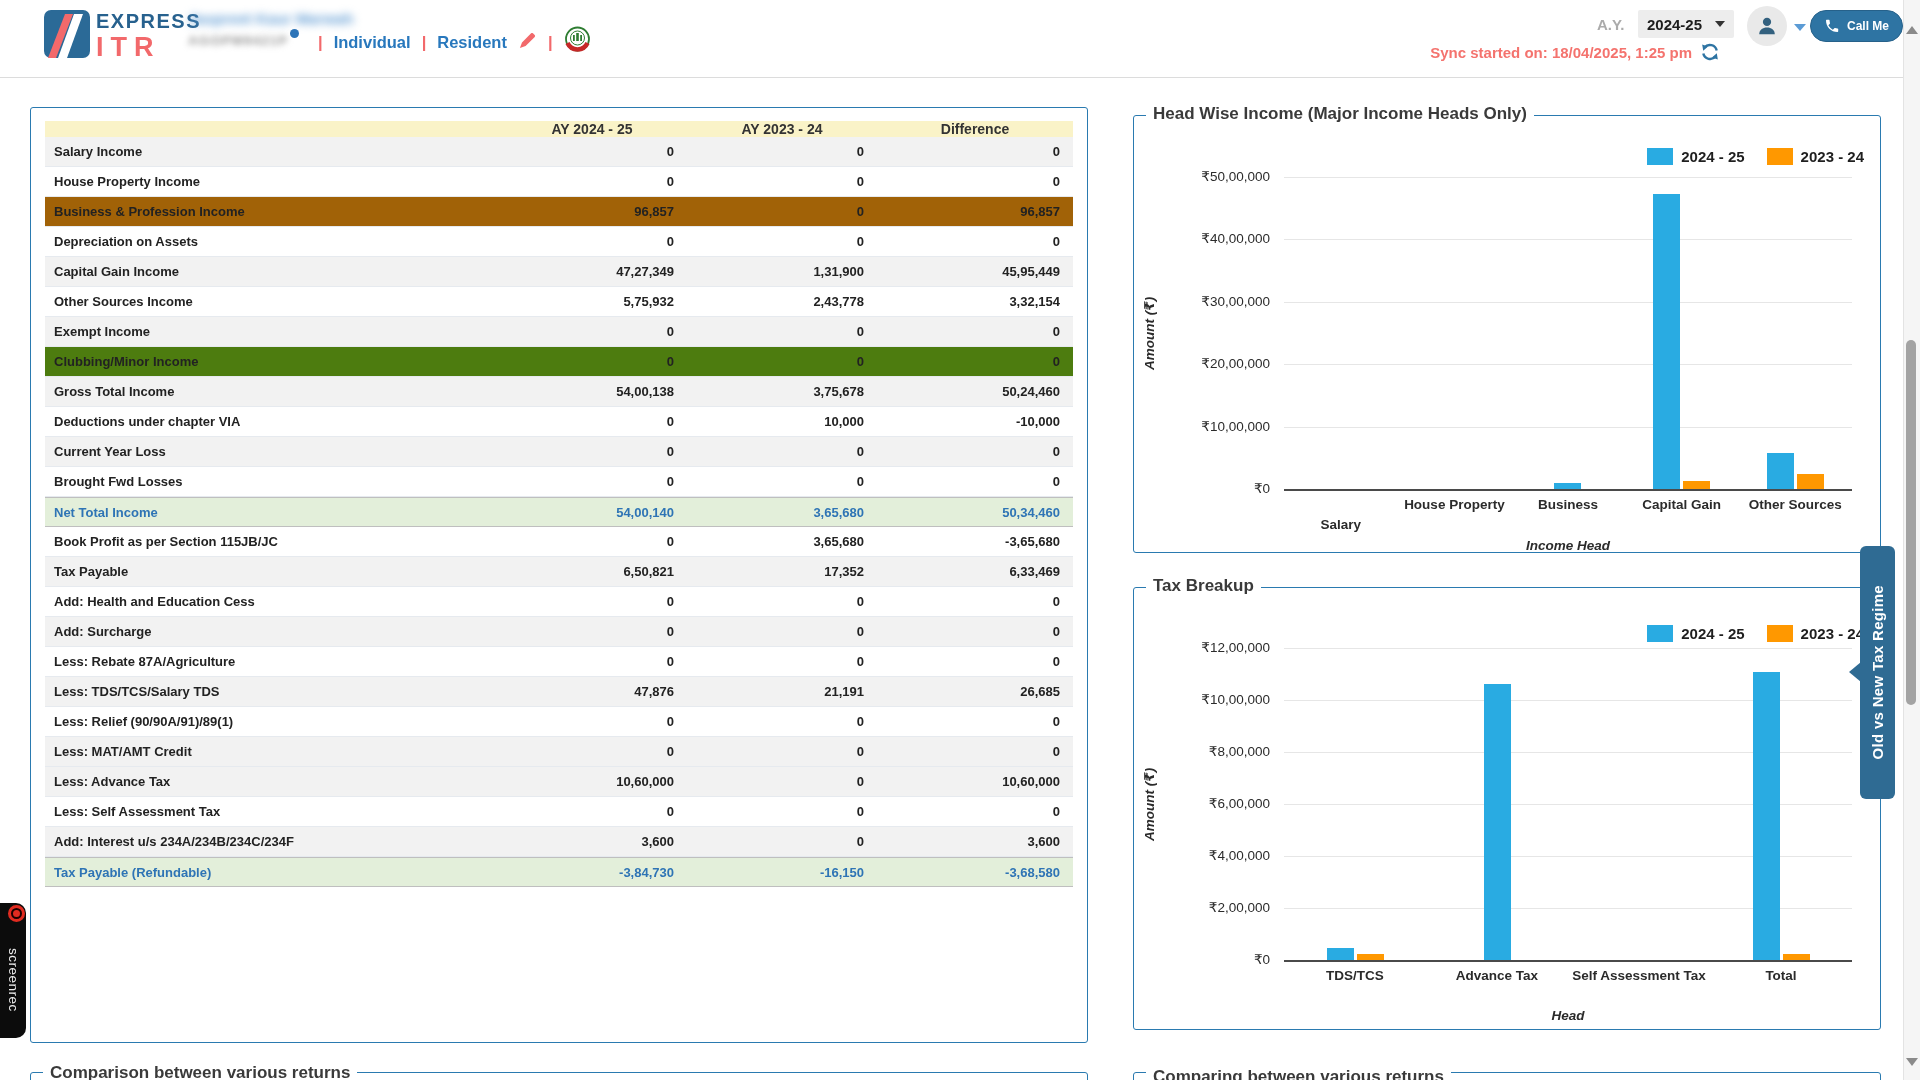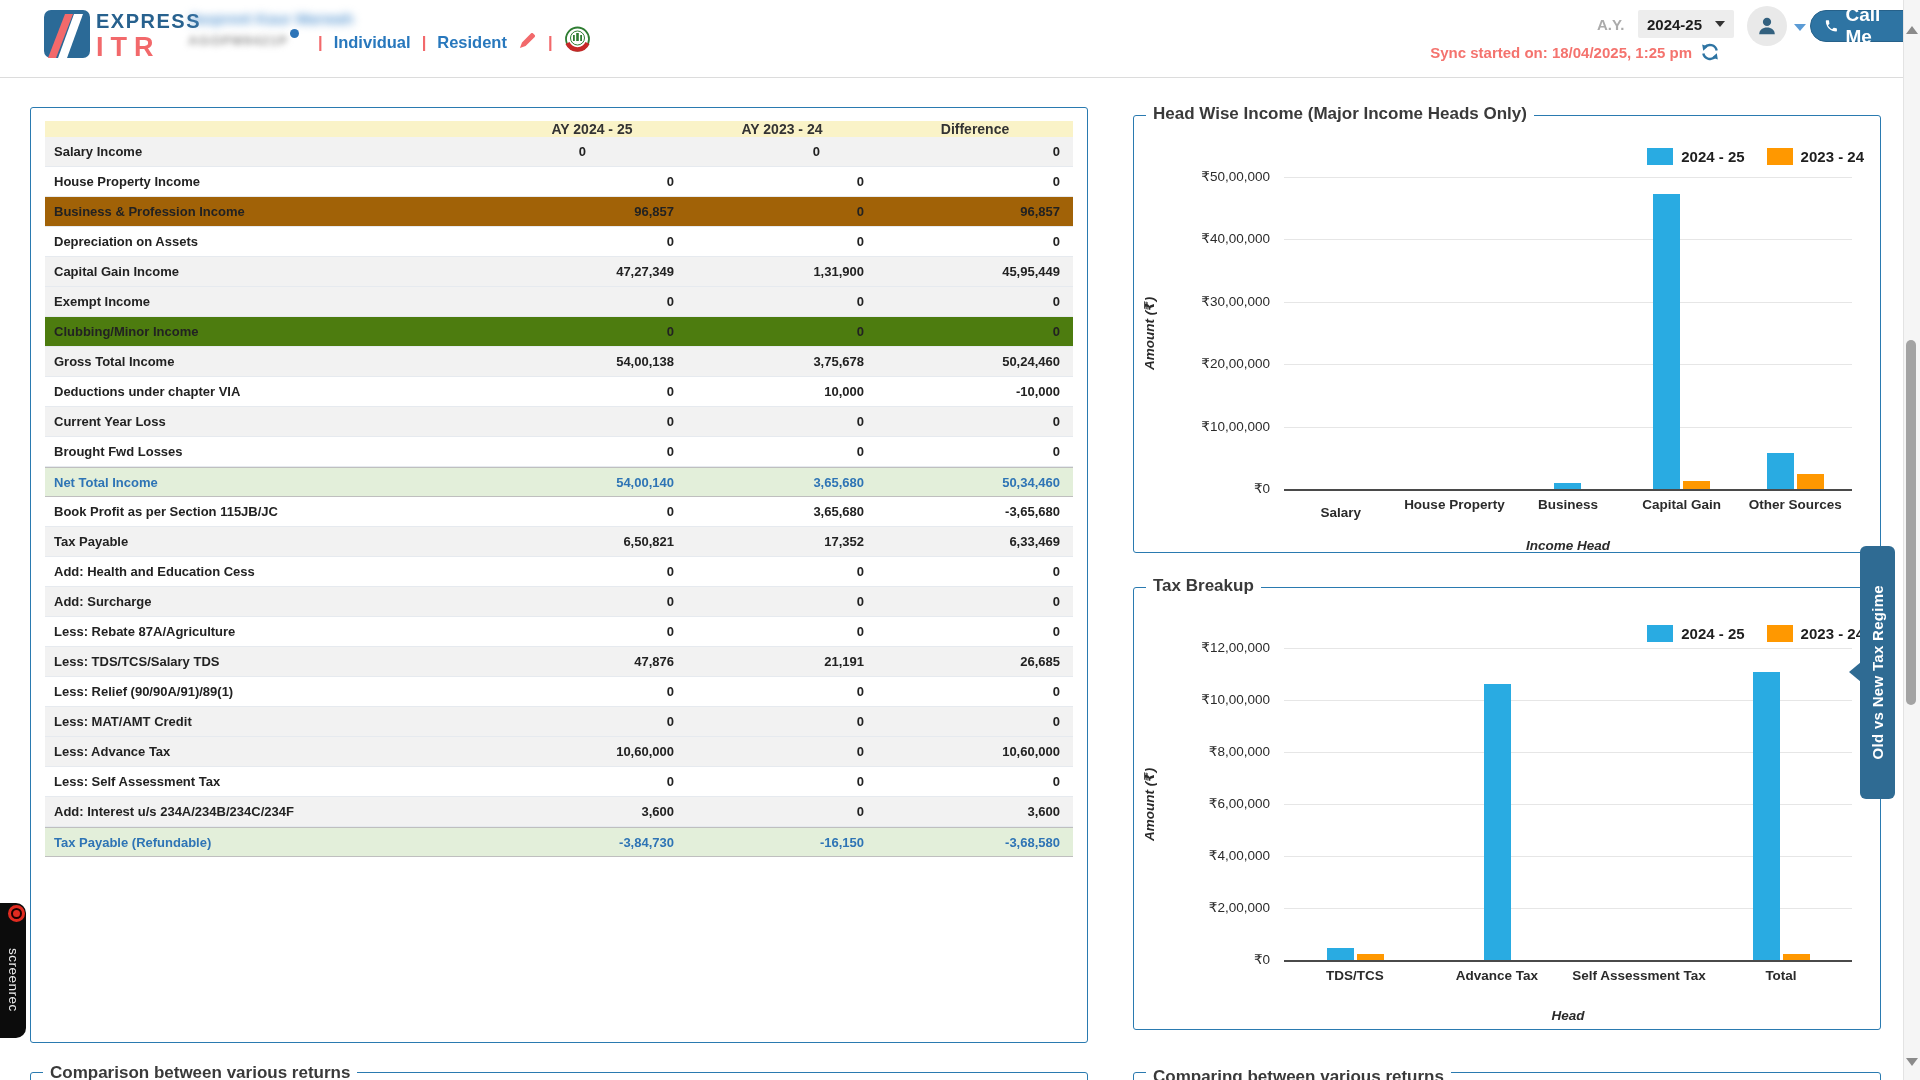--- a/index.html
+++ b/index.html
@@ -17,21 +17,21 @@
   .info-dot{display:inline-block;width:9px;height:9px;border-radius:50%;background:#2D74B8;vertical-align:super;margin-left:2px;}
   .status-row{position:absolute;left:318px;top:26px;display:flex;align-items:center;gap:11px;font-size:16.5px;}
   .pipe{color:#F2696B;font-weight:600;}
   .status-link{color:#2878BD;font-weight:600;}
   .ay-label{position:absolute;left:1597px;top:16px;font-size:15px;font-weight:600;color:#ABABAB;}
   .ay-select{position:absolute;left:1638px;top:10px;width:96px;height:28px;background:#EDEDED;border-radius:2px;display:flex;align-items:center;justify-content:space-between;padding:0 9px;box-sizing:border-box;cursor:pointer;}
   .ay-value{font-size:15px;font-weight:700;color:#1D1D1D;}
   .tri-down{width:0;height:0;border-left:5px solid transparent;border-right:5px solid transparent;border-top:6px solid #333;}
   .avatar{position:absolute;left:1747px;top:6px;width:40px;height:40px;border-radius:50%;background:#E9E9E9;display:flex;align-items:center;justify-content:center;cursor:pointer;}
   .avatar-caret{position:absolute;left:1794px;top:24px;width:0;height:0;border-left:6px solid transparent;border-right:6px solid transparent;border-top:7px solid #5B9BD5;cursor:pointer;}
-  .call-btn{position:absolute;left:1810px;top:10px;height:32px;padding:0 13px;border-radius:16px;background:#2E74A3;color:#fff;font-size:19px;font-weight:700;display:flex;align-items:center;gap:7px;cursor:pointer;border:1px solid #26618A;box-sizing:border-box;}
+  .call-btn{position:absolute;left:1810px;top:10px;height:32px;padding:0 13px;border-radius:16px;background:#2E74A3;color:#fff;font-size:12px;font-weight:700;display:flex;align-items:center;gap:7px;cursor:pointer;border:1px solid #26618A;box-sizing:border-box;}
   .sync-text{position:absolute;left:1200px;top:44px;width:492px;text-align:right;font-size:15px;font-weight:600;color:#F4736E;}
   .sync-icon{position:absolute;left:1700px;top:42px;cursor:pointer;}
   .hdr-divider{position:absolute;left:0;top:77px;width:1903px;height:1px;background:#DCDCDC;}
 
   
   .panel{position:absolute;border:1px solid #2A7AB0;background:#fff;border-radius:3px;box-sizing:border-box;}
   .panel-legend{position:absolute;top:-12px;left:12px;background:#fff;padding:0 7px;font-weight:700;color:#3A3A3A;white-space:nowrap;}
   #cmp-panel{left:30px;top:107px;width:1058px;height:936px;}
   #cmp-panel .panel-legend{font-size:20px;top:-14px;}
 
@@ -173,21 +173,21 @@
 
   <div class="panel" id="cmp-panel">
     <div class="cmp-table">
       <div class="cmp-header">
         <div class="col-label"></div>
         <div class="col-num-h c1">AY 2024 - 25</div>
         <div class="col-num-h c2">AY 2023 - 24</div>
         <div class="col-num-h c3">Difference</div>
       </div>
       <div>
-          <div class="cmp-row" style="background: rgb(242, 242, 242); gap: 44px;">
+          <div class="cmp-row" style="background: rgb(242, 242, 242);">
             <div class="col-label">Salary Income</div>
             <div class="num c1">0</div>
             <div class="num c2">0</div>
             <div class="num c3">0</div>
           </div>
           <div class="cmp-row" style="background: rgb(255, 255, 255);">
             <div class="col-label">House Property Income</div>
             <div class="num c1">0</div>
             <div class="num c2">0</div>
             <div class="num c3">0</div>
@@ -202,20 +202,26 @@
             <div class="col-label">Depreciation on Assets</div>
             <div class="num c1">0</div>
             <div class="num c2">0</div>
             <div class="num c3">0</div>
           </div>
           <div class="cmp-row" style="background: rgb(242, 242, 242);">
             <div class="col-label">Capital Gain Income</div>
             <div class="num c1">47,27,349</div>
             <div class="num c2">1,31,900</div>
             <div class="num c3">45,95,449</div>
+          </div>
+          <div class="cmp-row" style="background: rgb(255, 255, 255);">
+            <div class="col-label">Other Sources Income</div>
+            <div class="num c1">5,75,932</div>
+            <div class="num c2">2,43,778</div>
+            <div class="num c3">3,32,154</div>
           </div>
           <div class="cmp-row" style="background: rgb(242, 242, 242);">
             <div class="col-label">Exempt Income</div>
             <div class="num c1">0</div>
             <div class="num c2">0</div>
             <div class="num c3">0</div>
           </div>
           <div class="cmp-row" style="background: #4d7c0f;">
             <div class="col-label">Clubbing/Minor Income</div>
             <div class="num c1">0</div>
@@ -361,21 +367,21 @@
         </div>
       </div>
     <div class="x-label">Income Head</div>
     <div class="y-label">Amount (₹)</div>
   <div class="ytick" style="top: 364px;">₹0</div>
       <div class="ytick" style="top: 302px;">₹10,00,000</div>
       <div class="ytick" style="top: 239px;">₹20,00,000</div>
       <div class="ytick" style="top: 177px;">₹30,00,000</div>
       <div class="ytick" style="top: 114px;">₹40,00,000</div>
       <div class="ytick" style="top: 52px;">₹50,00,000</div>
-      <div class="cat-label" style="left: 150px; width: 113.6px; top: 389px;">Salary</div>
+      <div class="cat-label" style="left: 150px; width: 113.6px; top: 401px;">Salary</div>
       <div class="cat-label" style="left: 263.6px; width: 113.6px; top: 381px;">House Property</div>
       <div class="cat-label" style="left: 377.2px; width: 113.6px; top: 381px;">Business</div>
       <div class="cat-label" style="left: 490.8px; width: 113.6px; top: 381px;">Capital Gain</div>
       <div class="cat-label" style="left: 604.4px; width: 113.6px; top: 381px;">Other Sources</div>
     </div>
 
   <div class="panel chart-panel" id="chart-panel-1">
     <div class="panel-legend">Tax Breakup</div>
     <div class="legend-row">
         <div class="legend-item">

